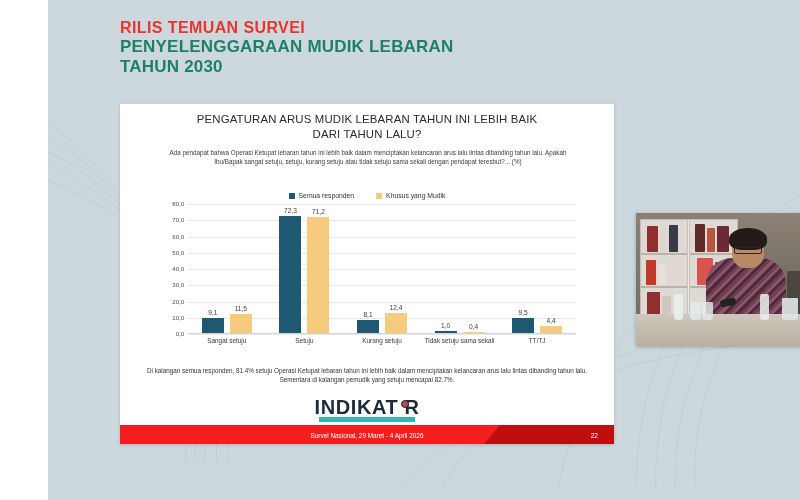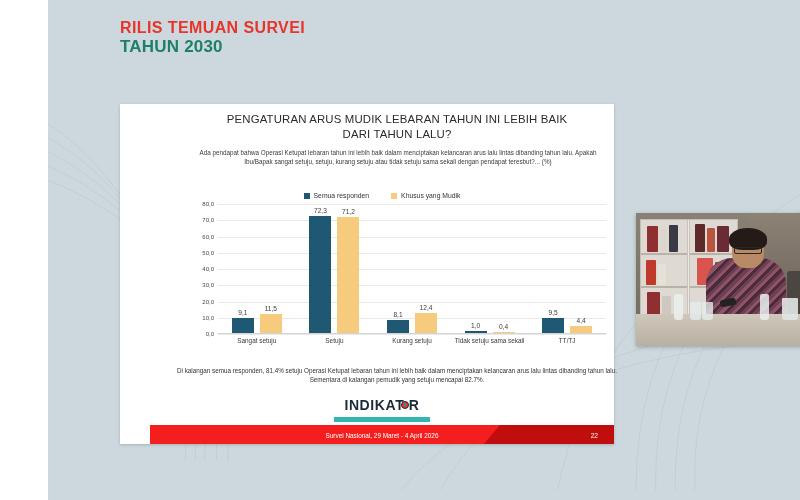--- a/index.html
+++ b/index.html
@@ -28,21 +28,20 @@
     color: #1f8068; font-size: 17px; font-weight: bold;
     letter-spacing: .2px; line-height: 19.5px;
   }
 
   
   .slide {
     position: absolute; left: 72px; top: 104px;
     width: 494px; height: 340px;
     background: #ffffff;
     box-shadow: 0 1px 3px rgba(0,0,0,.18);
-    padding-left: 30px;
   }
   .slide-inner { position: relative; width: 100%; height: 100%; }
 
   .chart-title {
     position: absolute; left: 24px; top: 8px; width: 446px;
     text-align: center; color: #2b2b2b;
     font-size: 11.4px; line-height: 15px; letter-spacing: .15px;
   }
   .chart-subtitle {
     position: absolute; left: 38px; top: 44px; width: 420px;
@@ -115,21 +114,21 @@
     font-size: 6.3px; line-height: 9.3px;
   }
 
   
   .logo {
     position: absolute; left: 0; top: 292px; width: 100%;
     text-align: center;
   }
   .logo-text {
     display: inline-block; position: relative;
-    font-size: 14px; font-weight: bold; letter-spacing: .6px;
+    font-size: 20px; font-weight: bold; letter-spacing: .6px;
     color: #1b2b3a;
   }
   .logo-dot {
     position: absolute; width: 8px; height: 8px; border-radius: 50%;
     background: #e8352b; right: 10.5px; top: 3.5px;
     border: 1.2px solid #1b2b3a;
   }
   .logo-dot::after {
     content: ""; position: absolute; inset: 1.6px;
     border-radius: 50%; background: #17a39a;
@@ -241,20 +240,21 @@
       <path d="M640,500 Q638,392 694,312 Q752,238 800,212"></path>
       <path d="M660,500 Q656,398 710,320 Q766,250 800,230"></path>
       <path d="M520,500 Q540,400 600,330 Q680,250 800,240"></path>
       <path d="M400,500 Q440,430 520,390 Q640,330 800,320"></path>
       <path d="M360,500 Q410,440 500,405 Q630,350 800,345"></path>
     </g>
   </svg>
 
   <div class="header">
     <div class="l1">RILIS TEMUAN SURVEI</div>
+    <div class="l2">PENYELENGGARAAN MUDIK LEBARAN</div>
     <div class="l2">TAHUN 2030</div>
   </div>
 
   <div class="slide">
     <div class="slide-inner">
 
       <div class="chart-title">
         <div>PENGATURAN ARUS MUDIK LEBARAN TAHUN INI LEBIH BAIK</div>
         <div>DARI TAHUN LALU?</div>
       </div>

